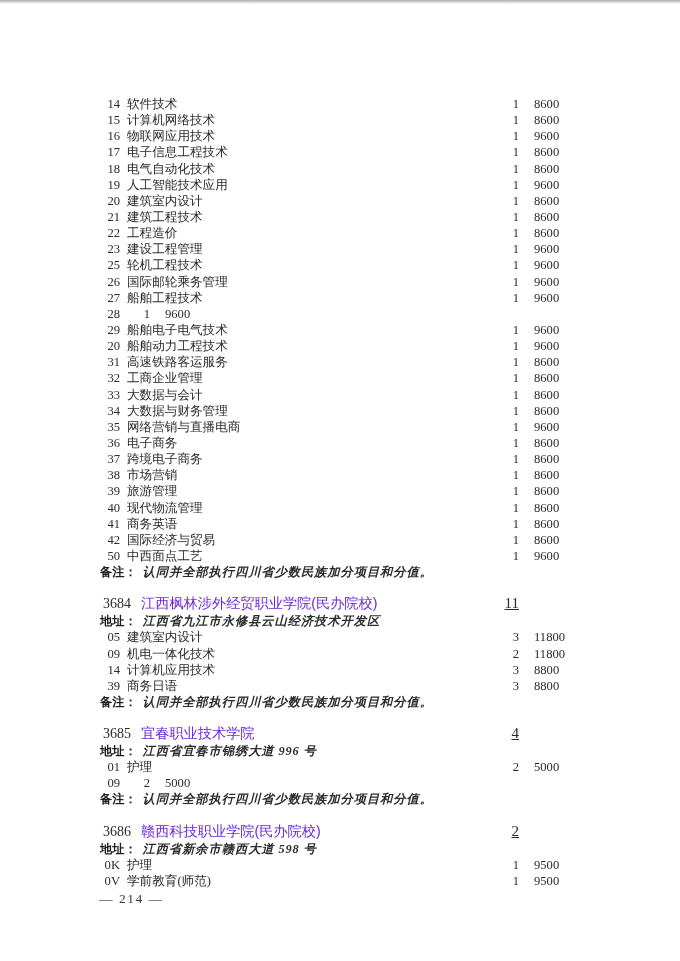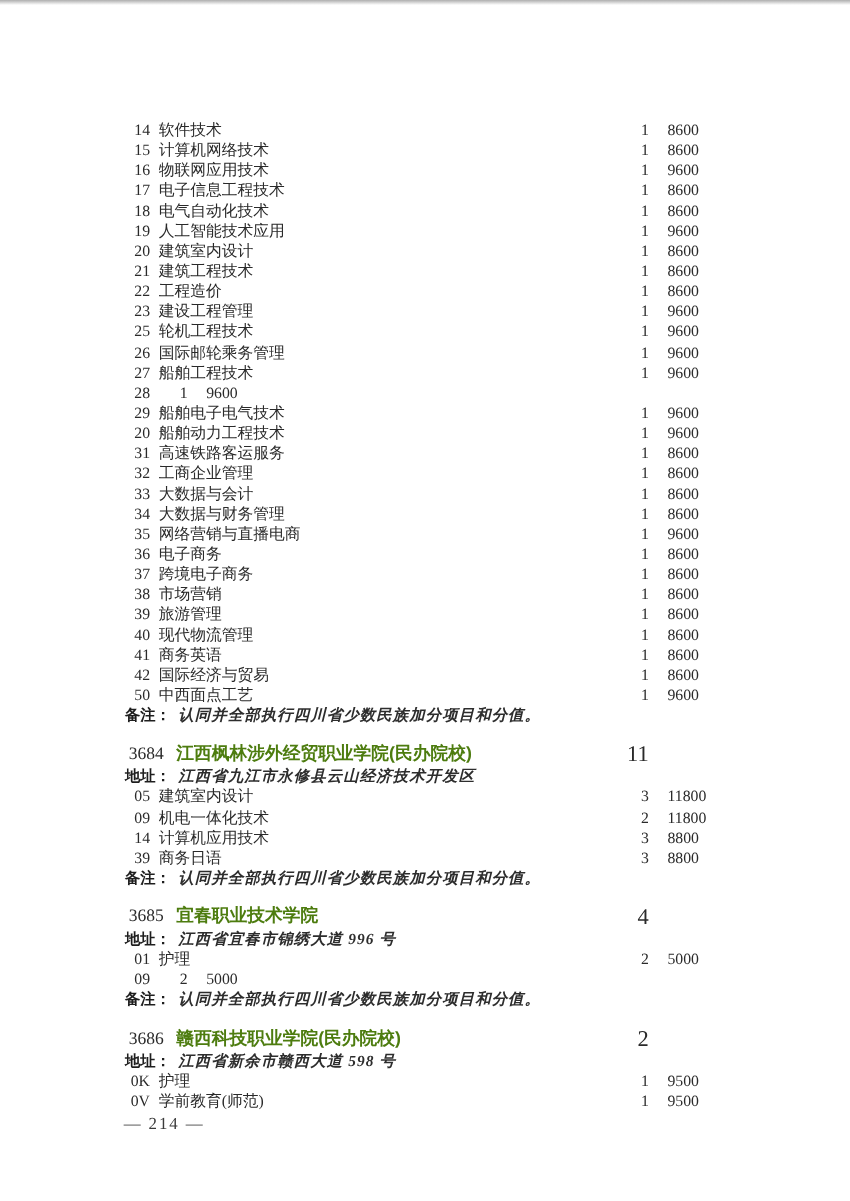--- a/index.html
+++ b/index.html
@@ -22,24 +22,24 @@
     white-space:nowrap;}
   .lbl{font-family:"Liberation Sans",sans-serif;font-weight:bold;
     font-size:12.2px;color:#1e1e1e;flex:none;}
   .kai{font-style:italic;letter-spacing:0.9px;margin-left:6px;
     font-size:12.3px;color:#2d2d2d;font-weight:bold;}
 
   .section{margin-top:13px;}
   .sec-head{position:relative;display:flex;align-items:baseline;
     line-height:20px;height:20px;white-space:nowrap;}
   .sec-code{font-size:14px;margin-left:3px;}
-  .sec-name{font-family:"Liberation Sans",sans-serif;font-weight:bold;
-    font-size:14.2px;color:#4d7c0f;margin-left:10px;}
+  .sec-name{font-family:"Liberation Sans",sans-serif;font-weight:normal;
+    font-size:14.2px;color:#6d28d9;margin-left:10px;}
   .sec-quota{position:absolute;right:46px;top:0;width:40px;text-align:right;
-    font-size:18px;}
+    font-size:15px;text-decoration:underline;}
 
   .footer{position:absolute;left:99px;top:891px;font-size:13.5px;
     letter-spacing:1.5px;color:#3a3a3a;}
 </style>
 </head>
 <body>
 
 <div class="page">
   <div class="top-edge"></div>
 

